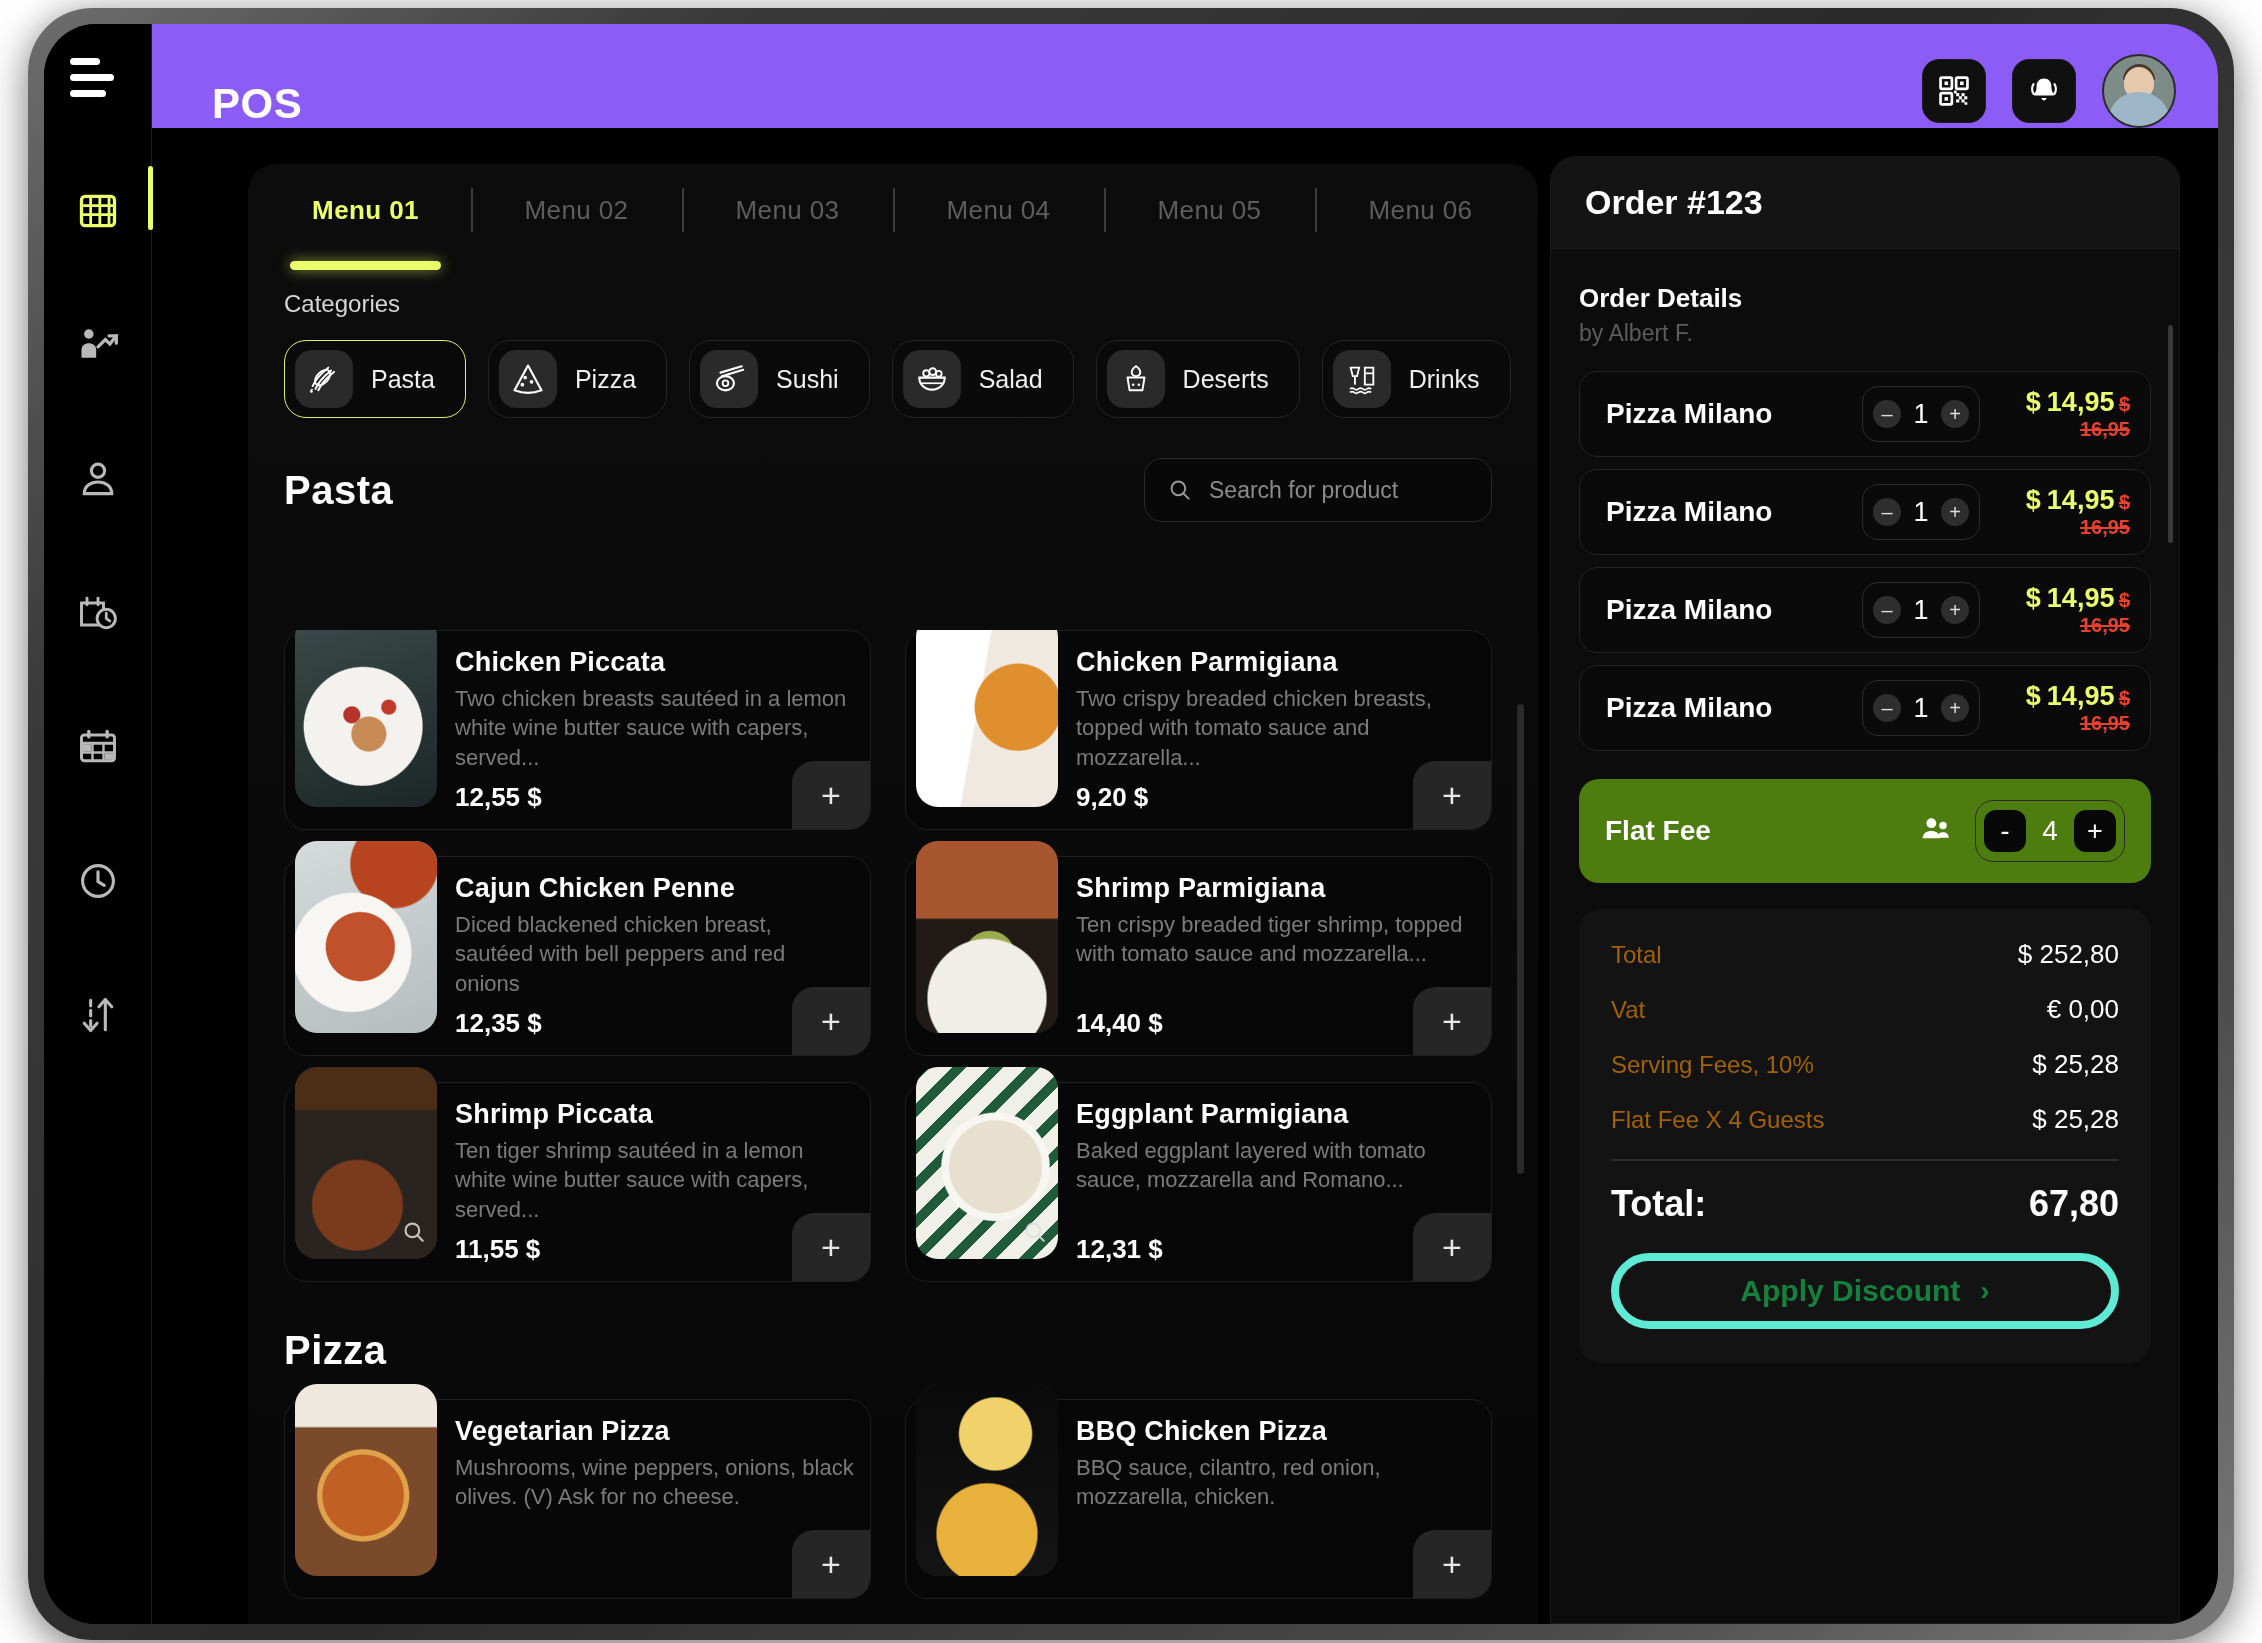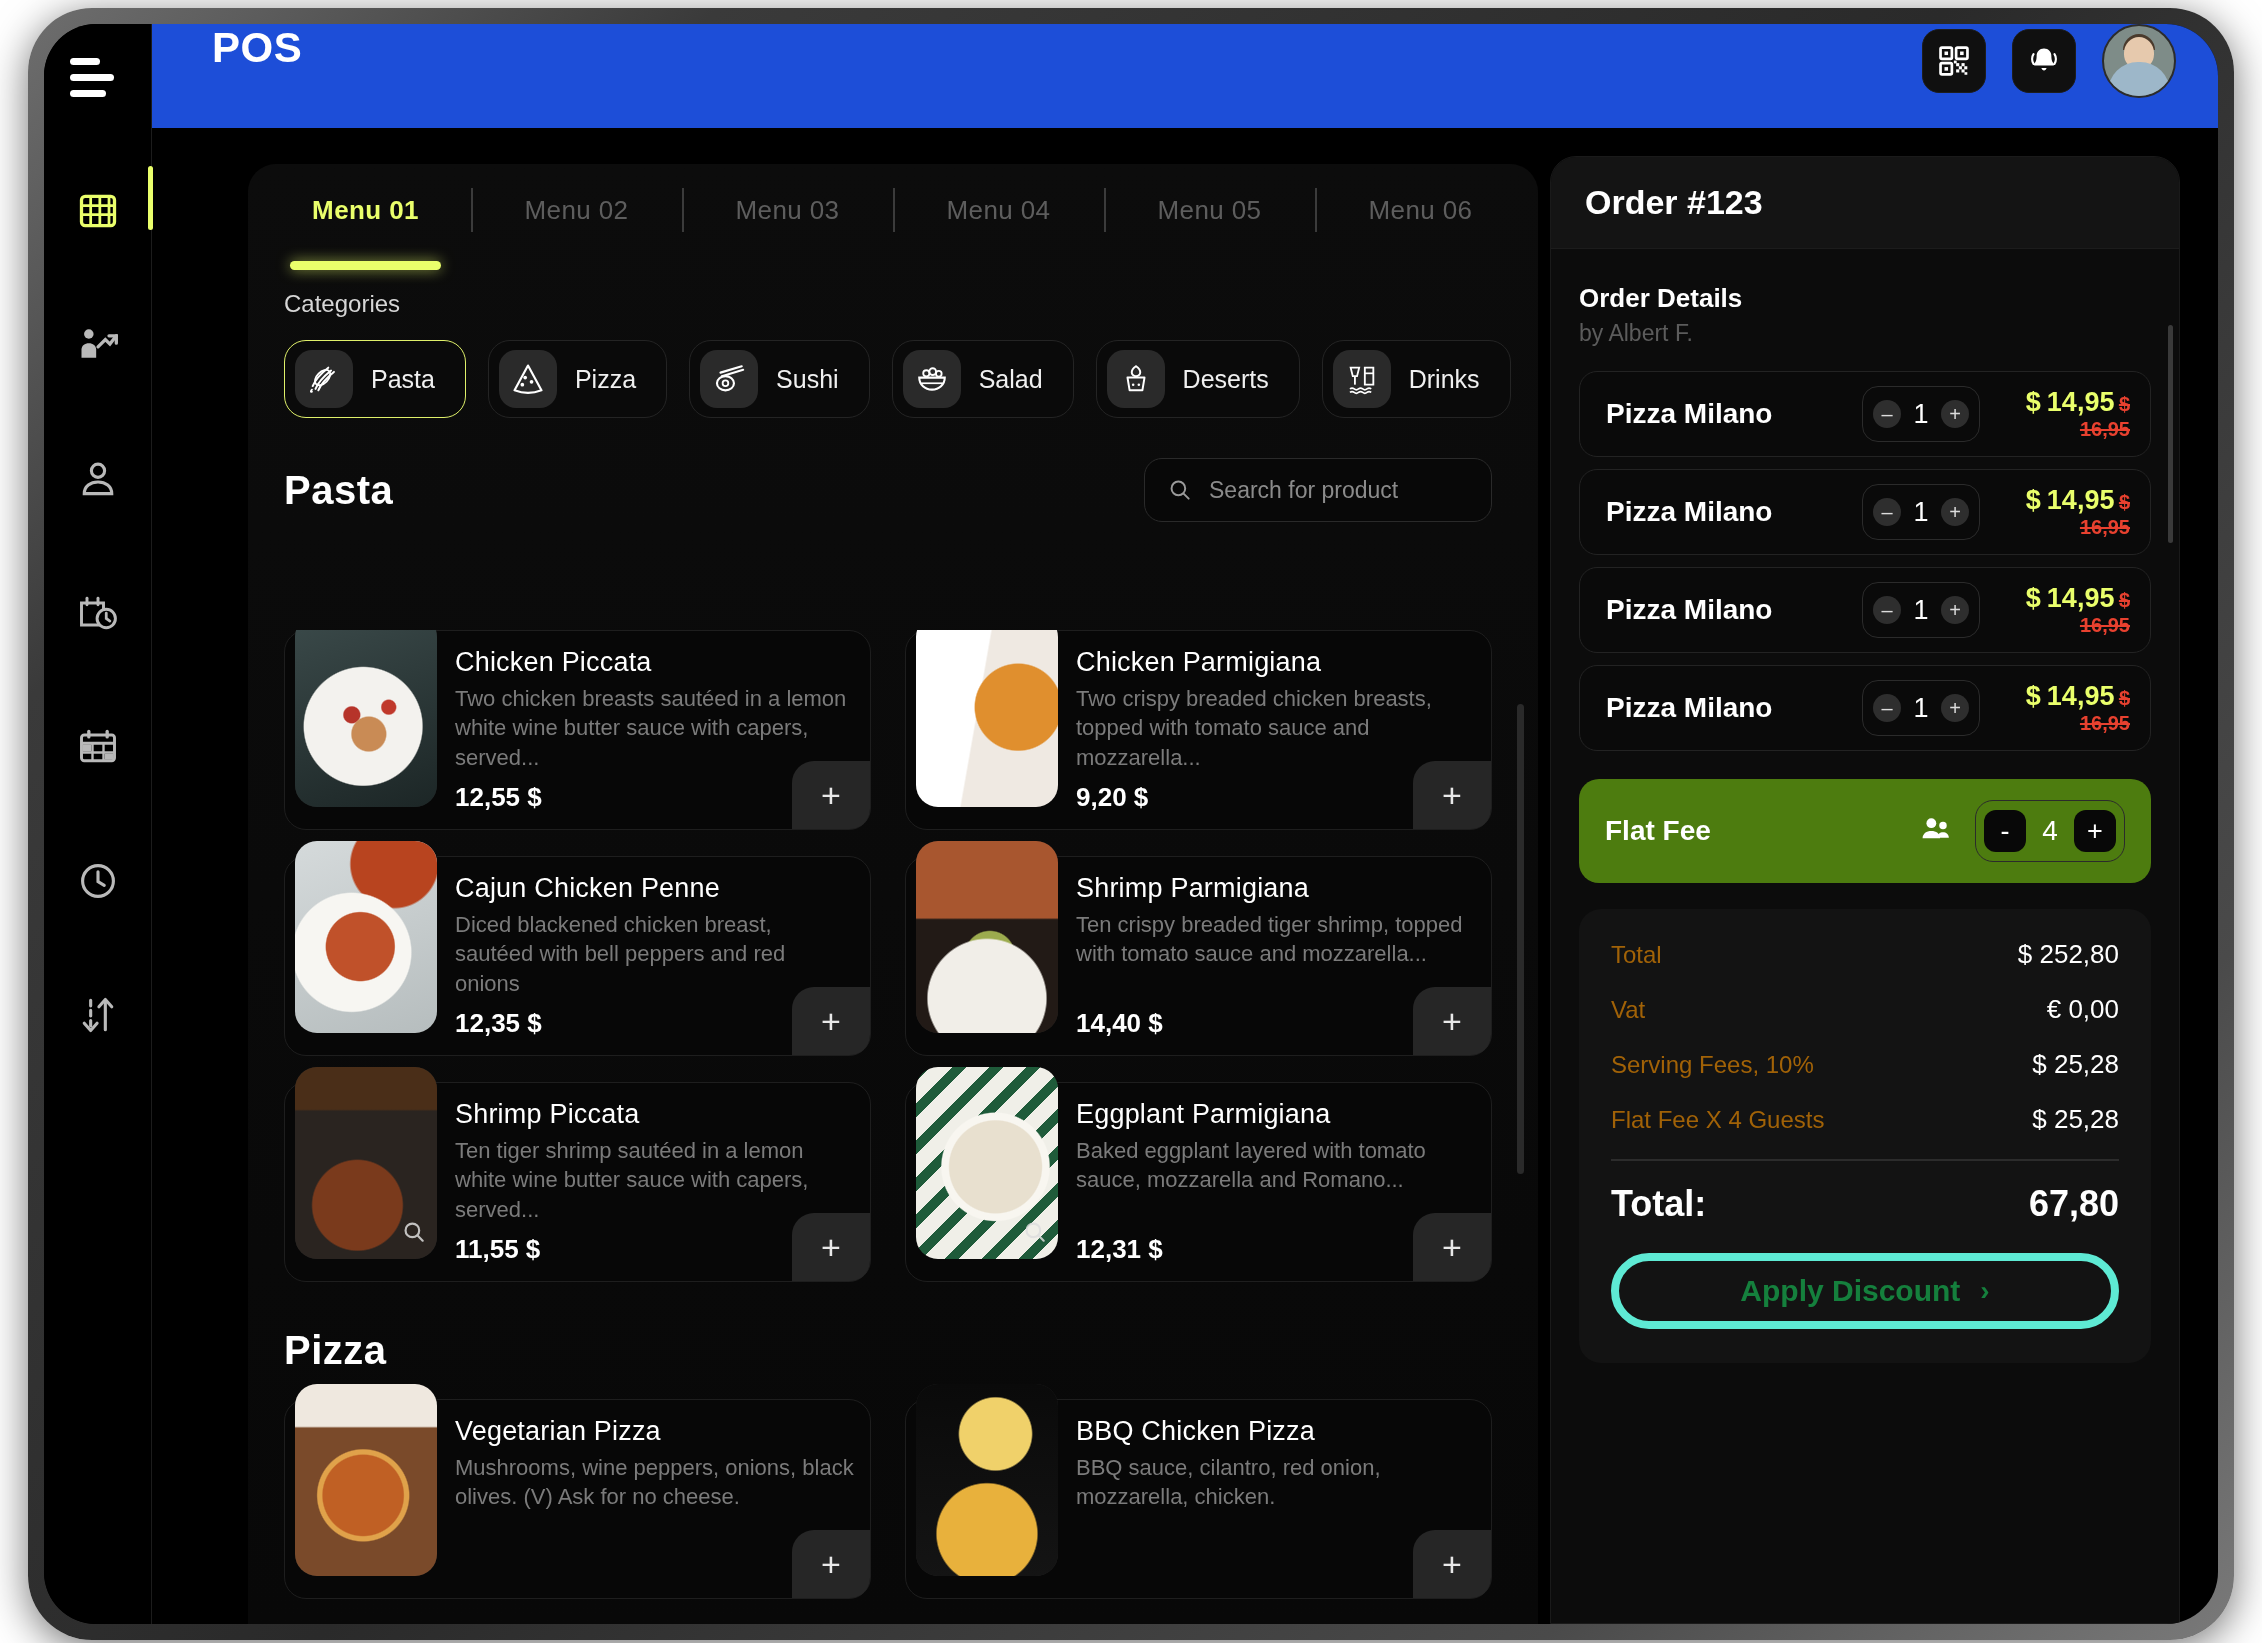--- a/index.html
+++ b/index.html
@@ -55,21 +55,21 @@
   }
   .rail-item svg { width: 44px; height: 44px; display:block; }
   .rail-item.active .marker {
     position:absolute; right:-1px; top:22px;
     width: 5px; height: 64px; background:#eaff6b; border-radius:4px;
   }
 
   
   #topbar {
     position:absolute; left:108px; top:0; right:0; height:104px;
-    background:#1d4ed8; display:flex; align-items:flex-start;
+    background:#8b5cf6; display:flex; align-items:flex-end;
   }
   #app-title {
     margin-left: 60px;
     color:#fff; font-size:42px; font-weight:700; letter-spacing:.5px;
   }
   #topbar-actions {
     margin-left:auto; margin-right:42px;
     display:flex; align-items:center; gap:26px;
   }
   .icon-button {
@@ -184,21 +184,21 @@
     position:absolute; left:10px; top:-16px;
     width:142px; height:192px; border-radius:22px;
     overflow:hidden; background:#222;
   }
   .product-thumb .ph { position:absolute; inset:0; }
   .product-thumb .magnify {
     position:absolute; right:10px; bottom:14px;
     width:26px; height:26px; opacity:.85;
   }
   .product-body { margin-left:170px; padding: 16px 16px 0 0; width:100%; }
-  .product-name { color:#fff; font-size:27px; font-weight:400; margin-bottom:6px; letter-spacing:.2px; }
+  .product-name { color:#fff; font-size:27px; font-weight:700; margin-bottom:6px; letter-spacing:.2px; }
   .product-desc { color:#7b7b7b; font-size:22px; line-height:1.33; }
   .product-price {
     position:absolute; left:170px; bottom:16px;
     color:#fff; font-size:26px; font-weight:700;
   }
   .add-button {
     position:absolute; right:0; bottom:0;
     width:78px; height:68px;
     border-radius:22px 0 20px 0;
     background:#262626; color:#e8e8e8; font-size:34px;

